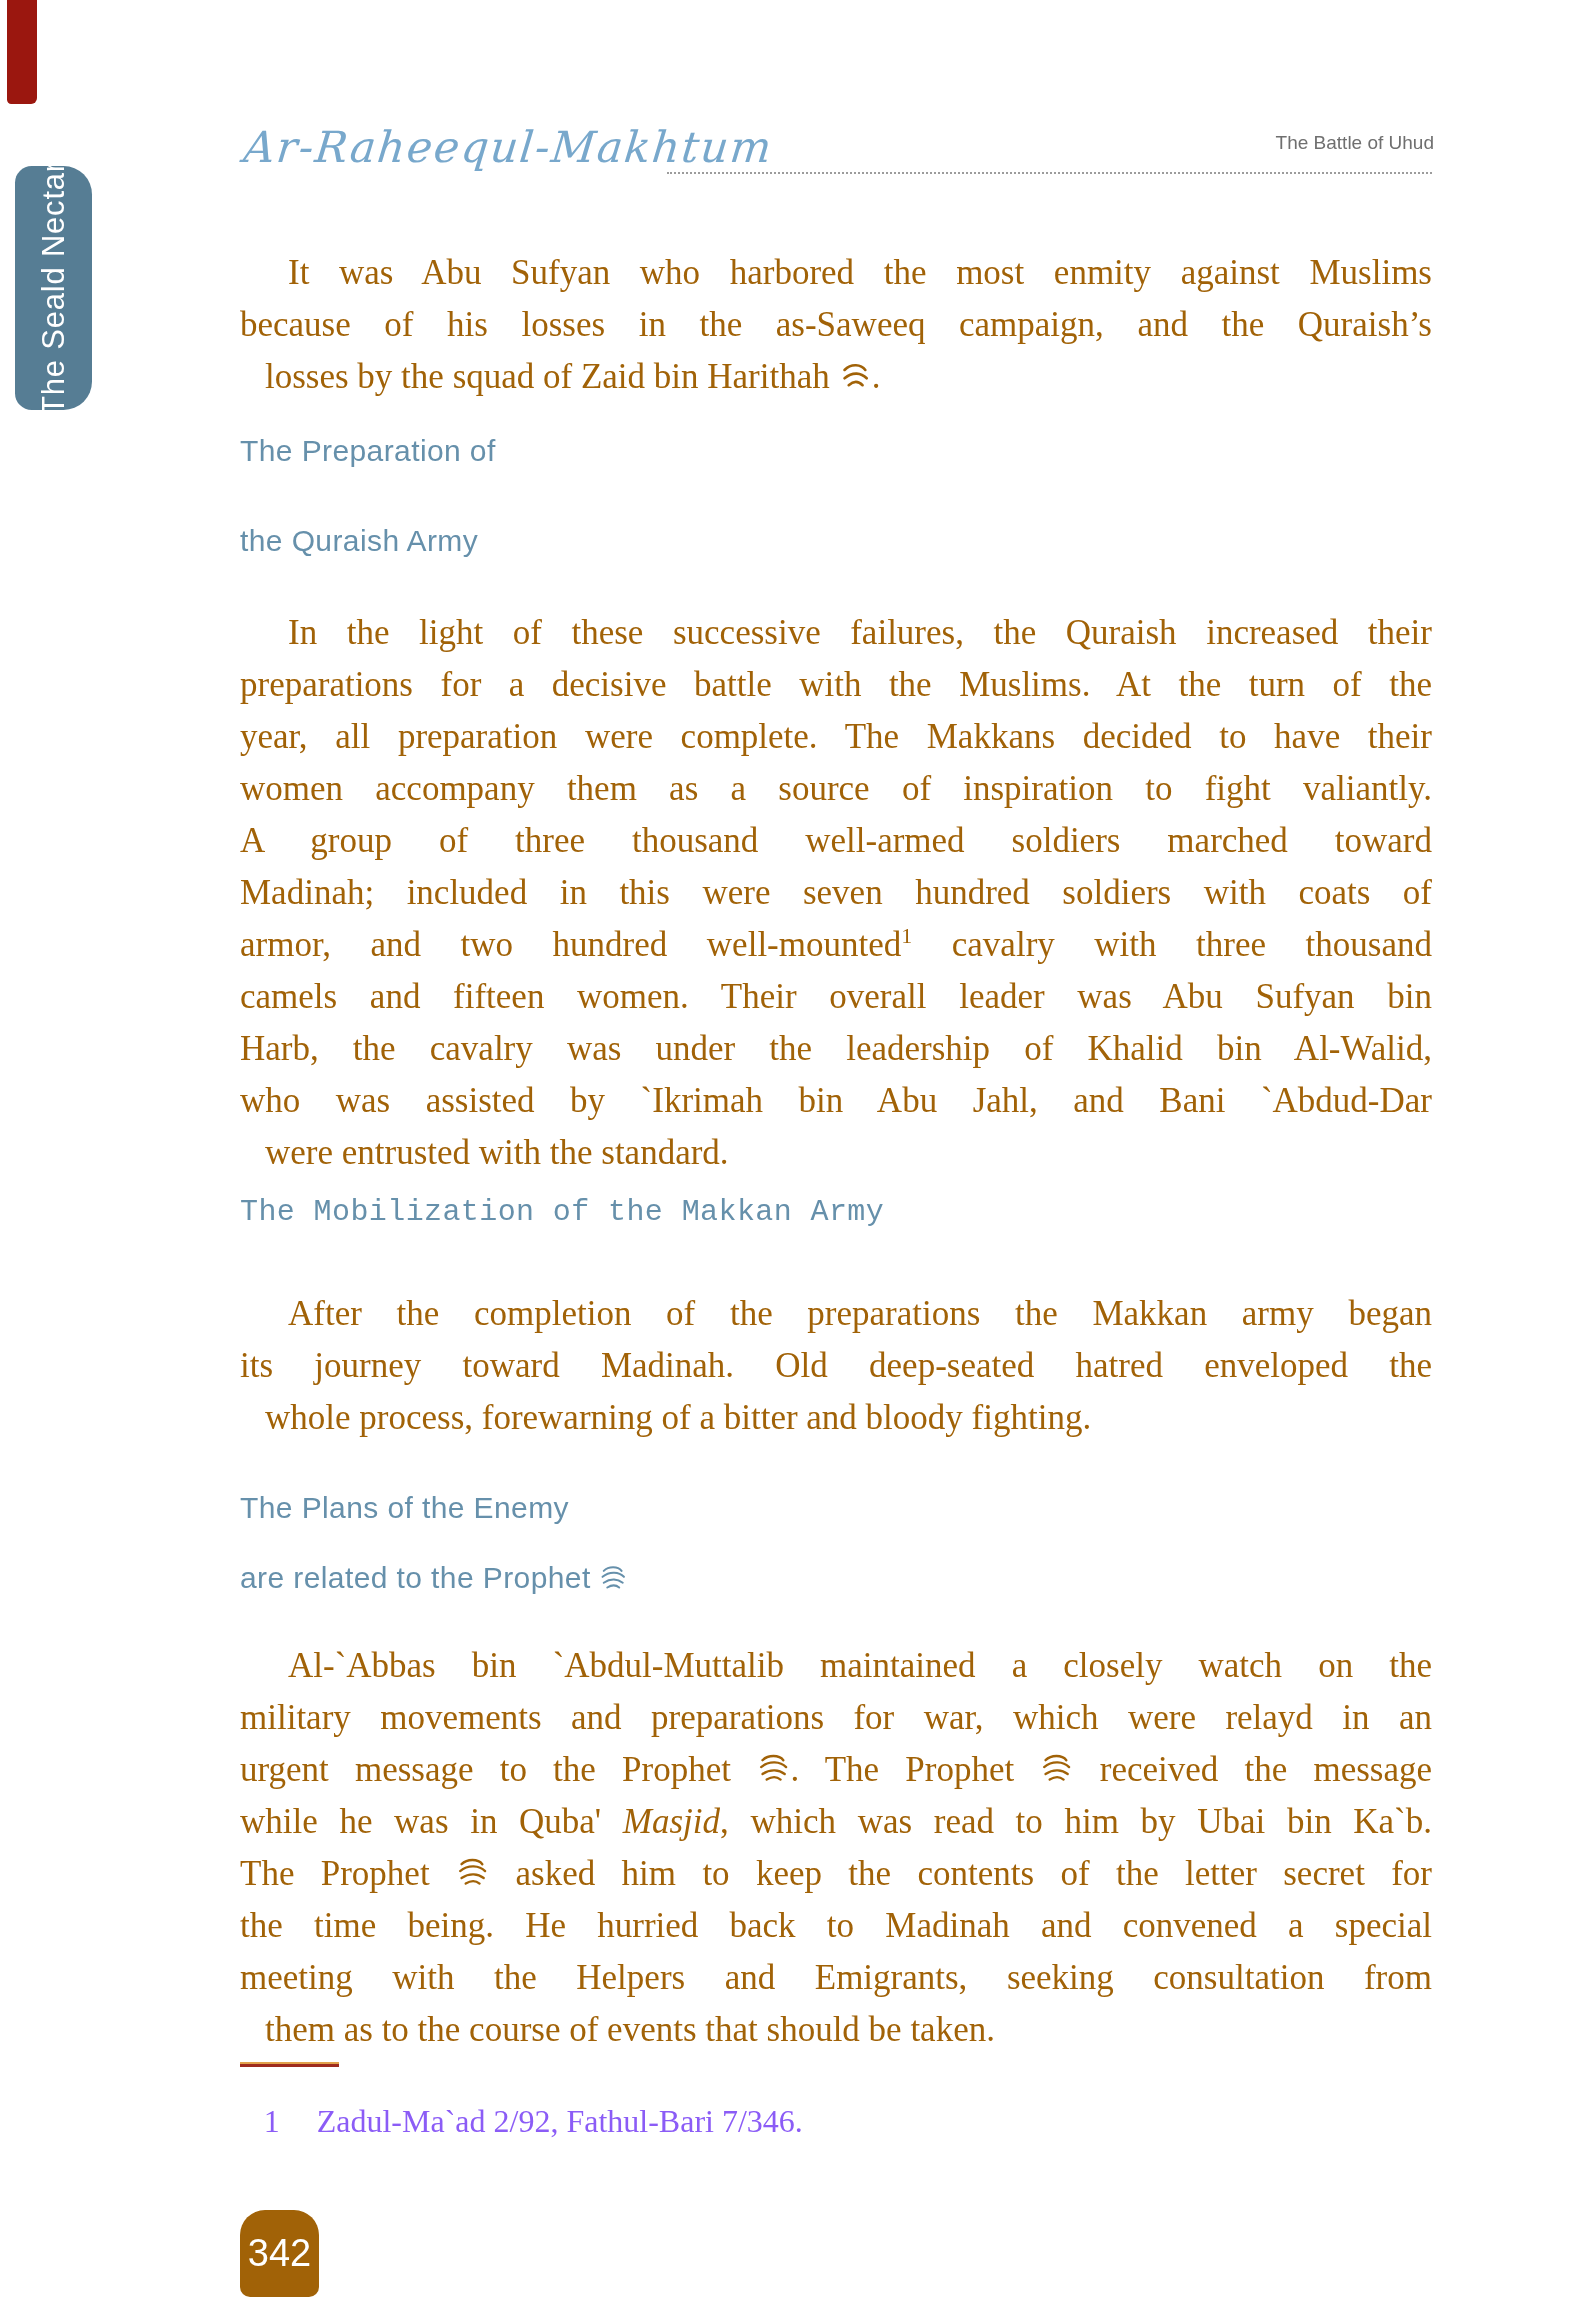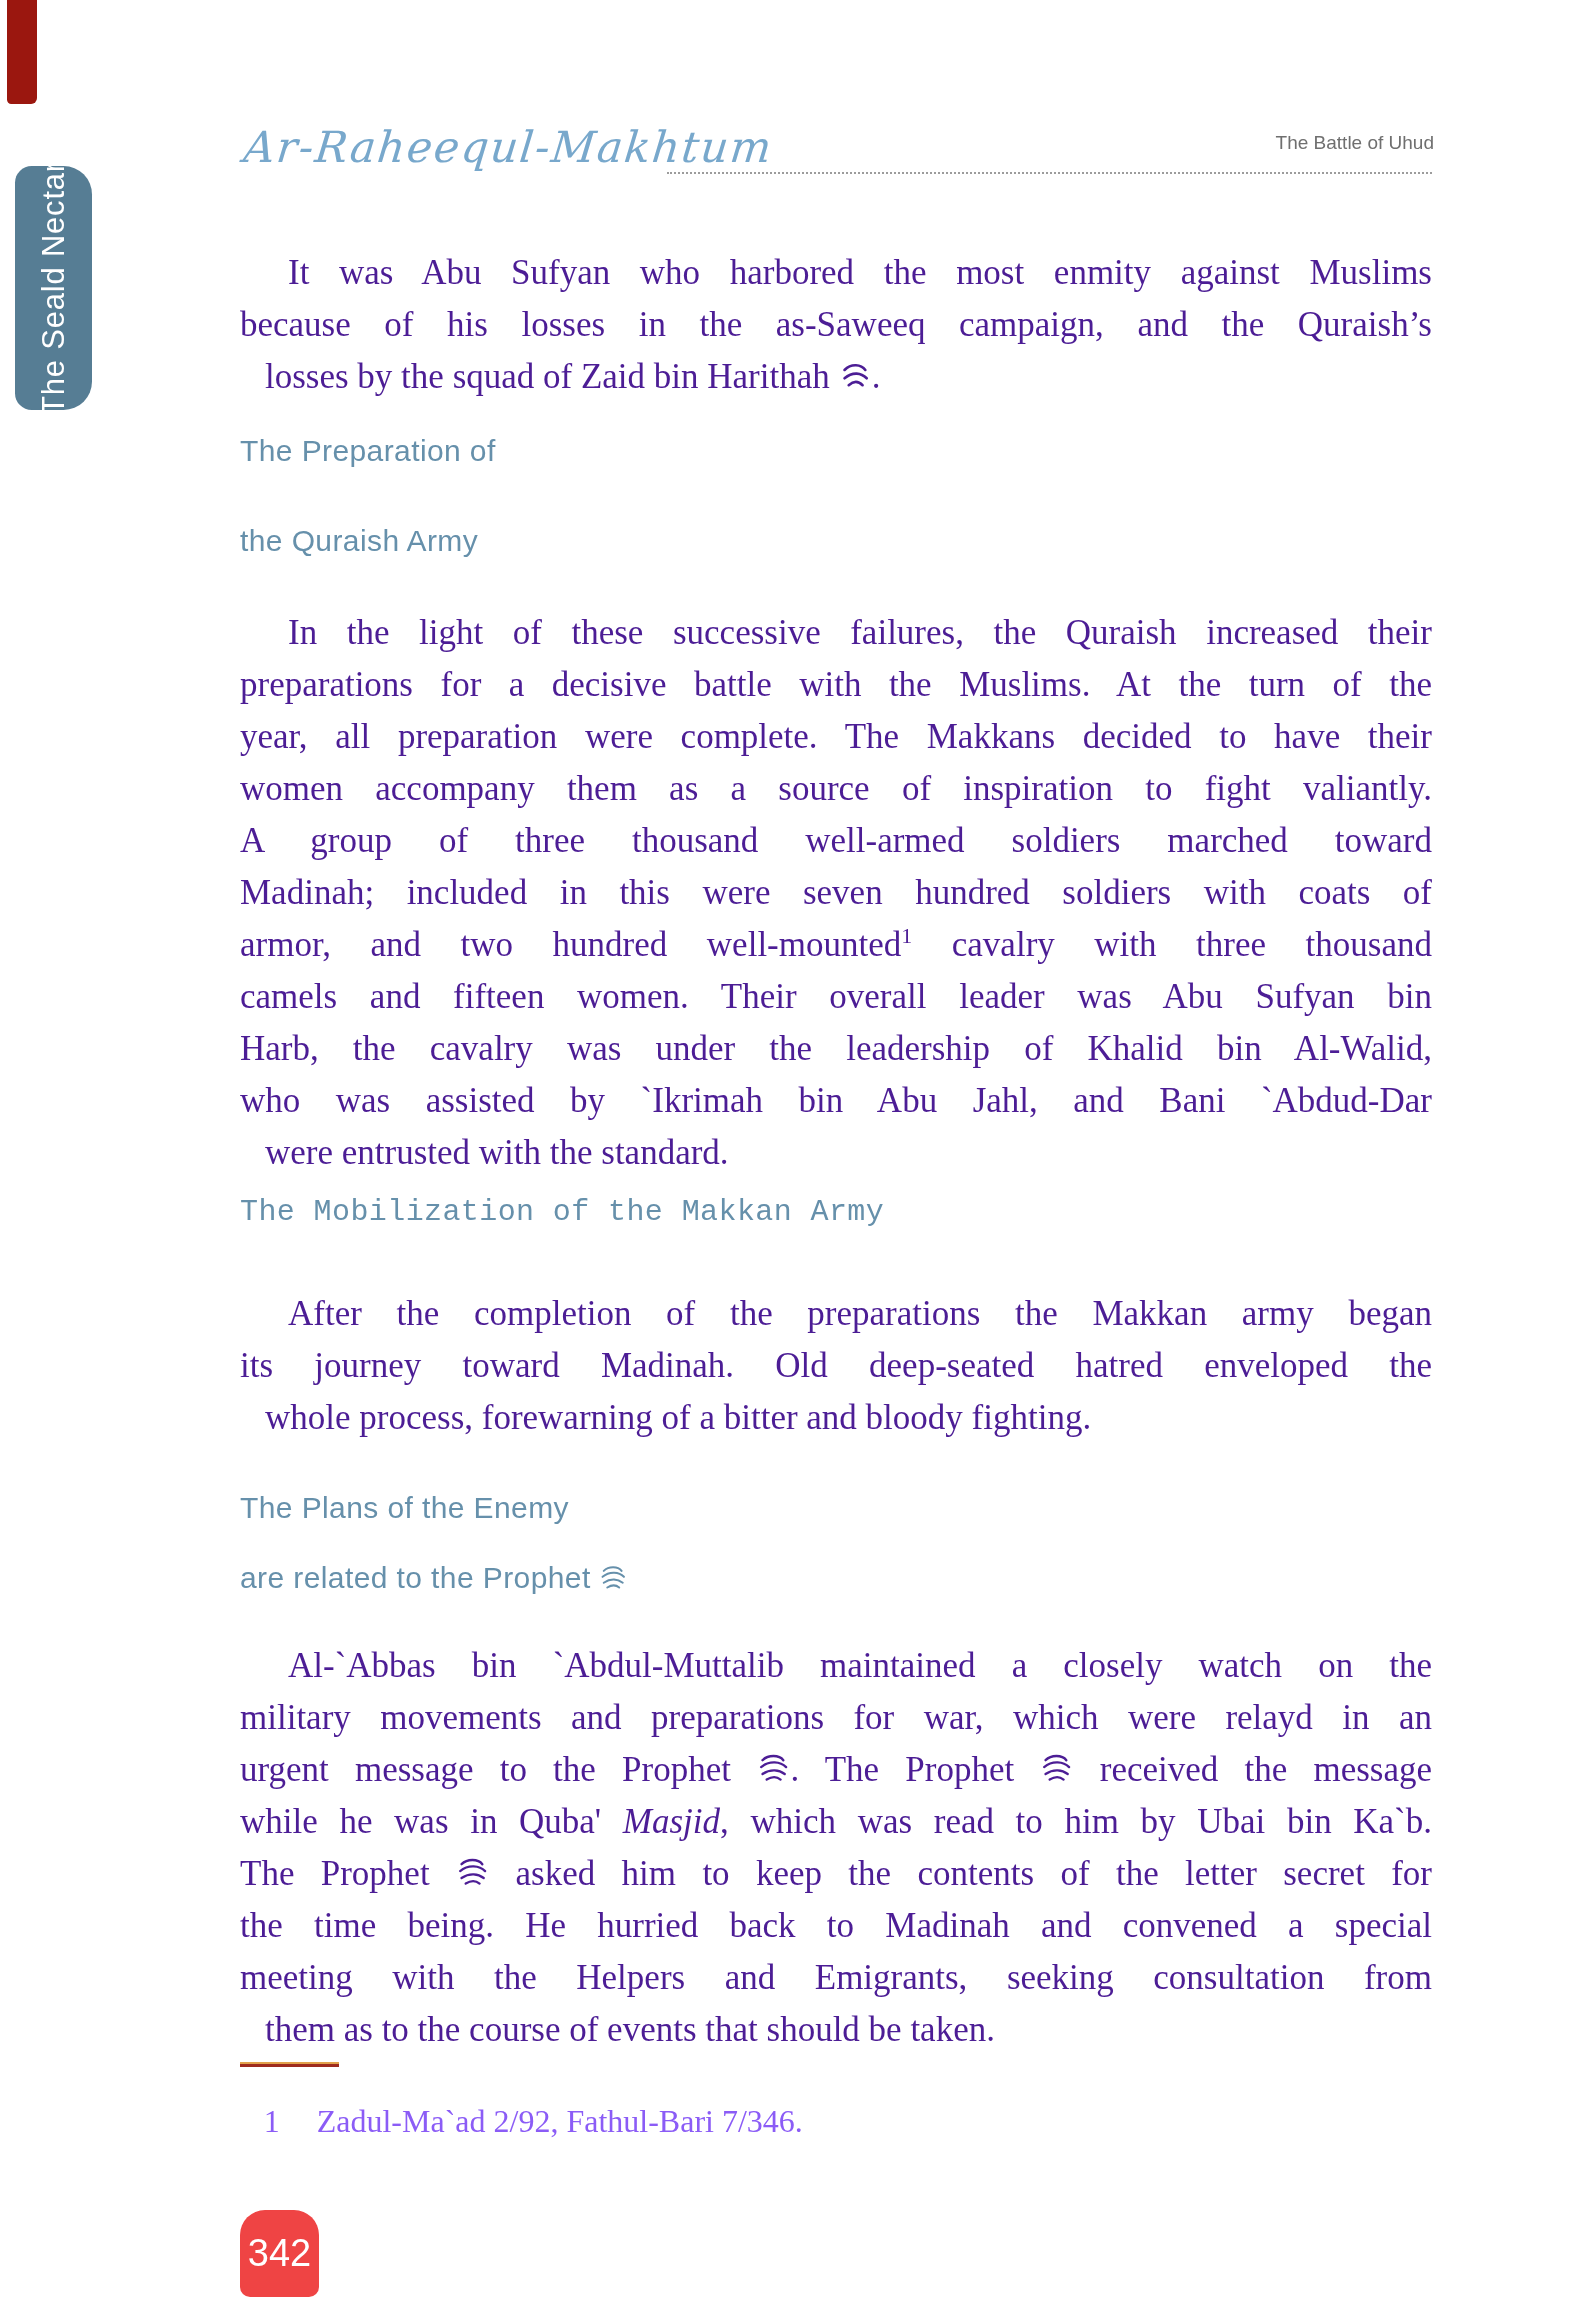--- a/index.html
+++ b/index.html
@@ -28,21 +28,21 @@
     background:#567d94;border-radius:16.7px 28.4px 28.4px 16.7px;
     display:flex;align-items:center;justify-content:center;
   }
   .side-tab span{
     writing-mode:vertical-rl;transform:rotate(180deg);
     font-family:"Liberation Sans",sans-serif;font-size:31px;color:#ffffff;letter-spacing:0.8px;white-space:nowrap;
   }
 
   
   .sections{position:absolute;left:240px;top:0;width:1192px;height:100%;}
-  .para{position:absolute;width:100%;font-size:35px;line-height:52px;color:#4c1d95;}
+  .para{position:absolute;width:100%;font-size:35px;line-height:52px;color:#a16207;}
   .line{text-align:justify;text-align-last:justify;}
   .line.last{text-align-last:left;margin-left:25px;}
   .line.indent{text-indent:48px;}
   .sup{font-size:22px;vertical-align:super;line-height:0;}
   .it{font-style:italic;}
   .heading{
     position:absolute;width:100%;
     font-family:"Liberation Sans",sans-serif;font-size:30px;color:#6690ab;letter-spacing:0.4px;
   }
   .callig{display:inline-block;width:0.95em;height:1em;vertical-align:-0.15em;}
@@ -52,21 +52,21 @@
   .footnote-rule{
     position:absolute;left:240px;top:2062px;width:99px;height:5px;
     background:linear-gradient(to bottom,#e2a24c 0 1.7px,#9e2b1e 1.7px 100%);
   }
   .footnote{position:absolute;left:252px;top:2079px;font-size:32px;color:#8b5cf6;white-space:nowrap;margin-top:24px;}
   .footnote .fn-marker{display:inline-block;margin-left:11.7px;margin-right:37px;}
 
   
   .page-badge{
     position:absolute;left:240px;top:2210px;width:79px;height:87px;
-    background:#ef4444;border-radius:25px 25px 10px 10px;
+    background:#a16207;border-radius:25px 25px 10px 10px;
     display:flex;align-items:center;justify-content:center;
     font-family:"Liberation Sans",sans-serif;font-size:38px;color:#ffffff;
   }
 </style>
 </head>
 <body>
 
 <div class="page">
   <div class="corner-mark"></div>
 

